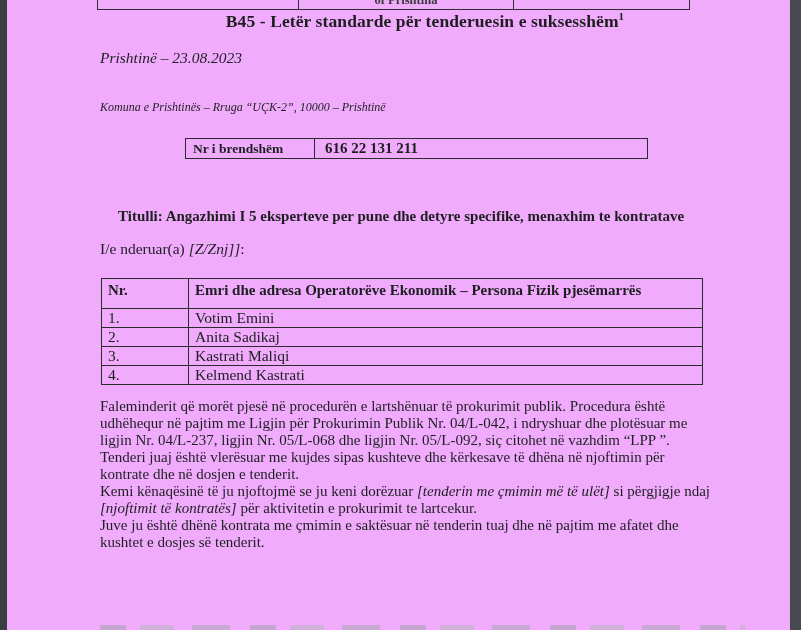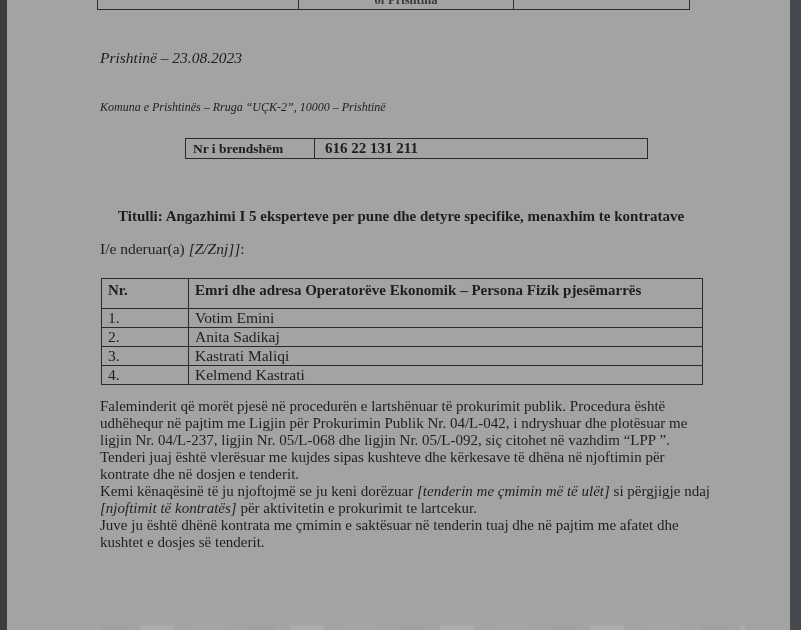--- a/index.html
+++ b/index.html
@@ -1,19 +1,19 @@
 <!DOCTYPE html>
 <html><head>
 <meta charset="utf-8">
 <style>
   * { margin:0; padding:0; box-sizing:border-box; }
   html,body { background:#e8e8e8; }
   .page {
     position:relative; width:801px; height:630px;
-    background:#a3a3a3; overflow:hidden;
+    background:#f0abfc; overflow:hidden;
     font-family:"Liberation Serif", serif; color:#1e1e20;
   }
   .edge-bar { position:absolute; top:0; height:630px; }
   .edge-bar.left  { left:0;  width:7px;  background:#3b3e41; }
   .edge-bar.right { right:0; width:11px; background:#46494d; }
 
   
   .top-table { position:absolute; left:97px; top:0; width:593px; height:10px; display:flex; overflow:hidden; }
   .top-table .cell { border-left:1.5px solid #2e2e2e; border-bottom:1.5px solid #2e2e2e; height:10px; overflow:hidden; }
   .top-table .cell.c1 { width:201px; }
@@ -62,20 +62,21 @@
   <div class="edge-bar right"></div>
 
   <div class="top-table">
     <div class="cell c1"></div>
     <div class="cell c2">
       <span class="cliptext">of Prishtina</span>
     </div>
     <div class="cell c3"></div>
   </div>
 
+  <div class="doc-title"><span>B45 - Letër standarde për tenderuesin e suksesshëm</span><sup>1</sup></div>
 
   <div class="dateline">Prishtinë – 23.08.2023</div>
   <div class="address">Komuna e Prishtinës – Rruga “UÇK-2”, 10000 – Prishtinë</div>
 
   <table class="proc-table">
     <tbody>
       <tr>
         <td class="lbl">Nr i brendshëm</td>
         <td class="val">616 22 131 211</td>
       </tr>

